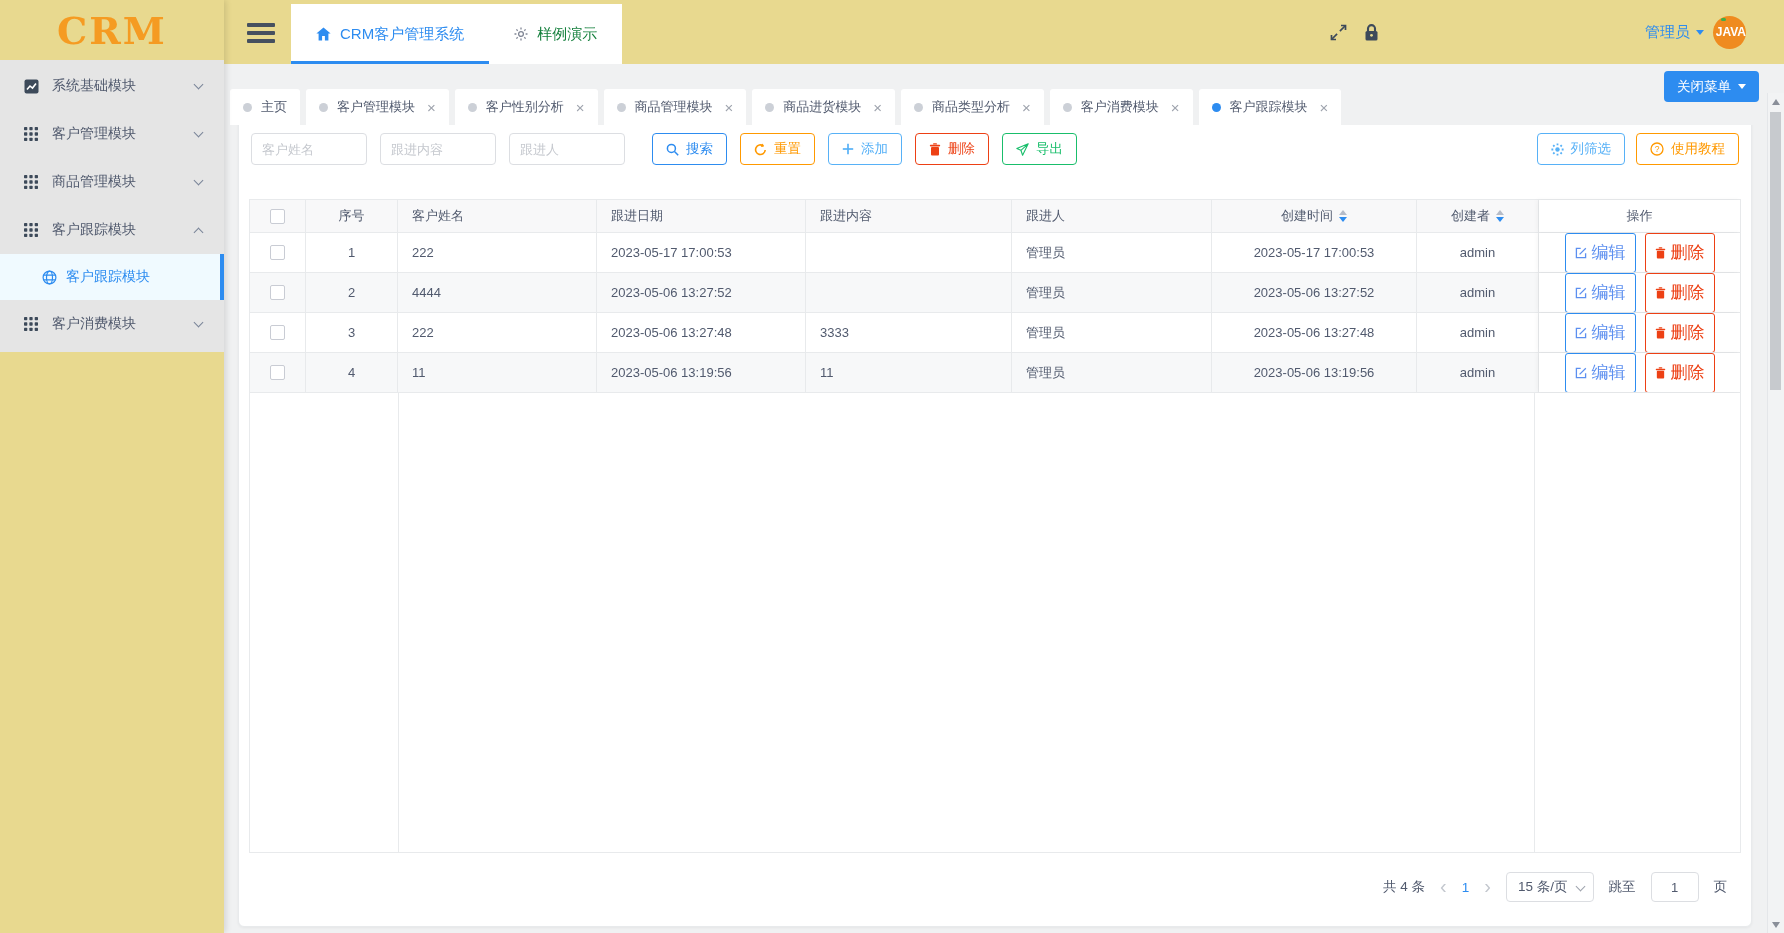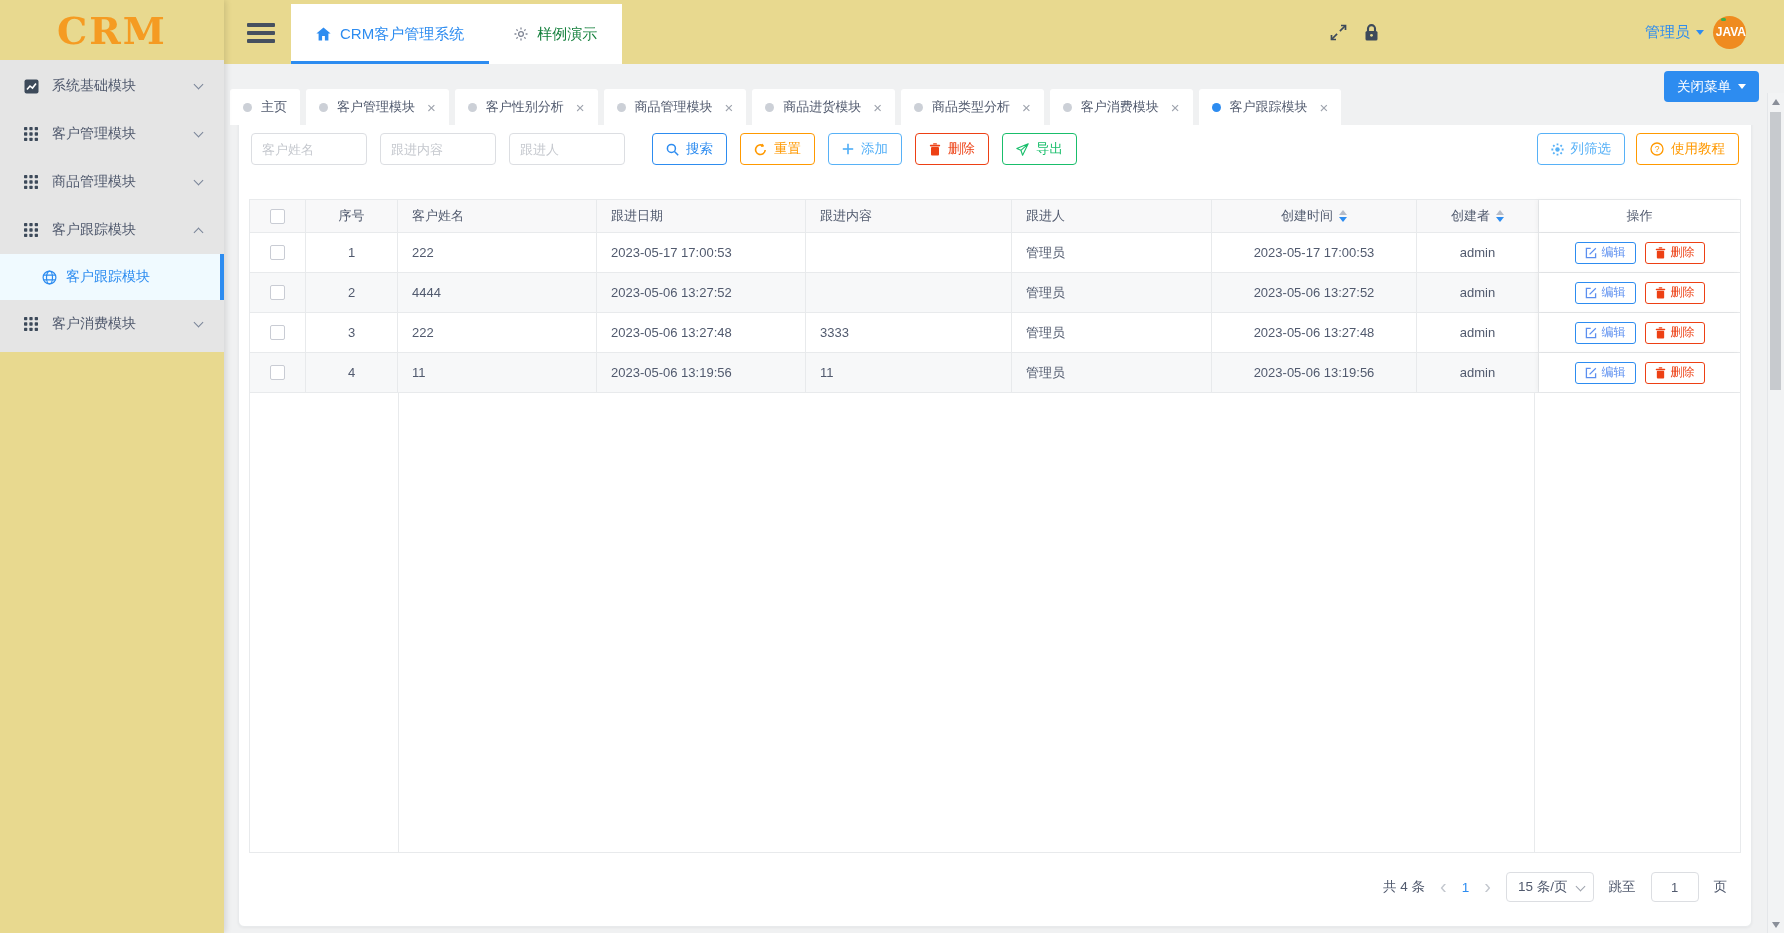--- a/index.html
+++ b/index.html
@@ -67,21 +67,21 @@
   .trow  { height:40px; border:1px solid var(--table-border,#e8eaec); border-top:none; background:#fff; }
   .trow.stripe { background:var(--stripe,#f7f8f9); }
   .cell { display:flex; align-items:center; padding:0 14px; border-right:1px solid var(--table-border,#e8eaec); color:var(--text); overflow:hidden; white-space:nowrap; }
   .cell:last-child { border-right:none; }
   .c-center { justify-content:center; padding:0; }
   .ops { background:#fff; box-shadow:-2px 0 5px rgba(0,0,0,.04); gap:9px; }
   .checkbox { width:15px; height:15px; border:1px solid #c9ccd4; border-radius:2px; background:#fff; cursor:pointer; }
   .sorts { display:inline-flex; flex-direction:column; gap:2px; margin-left:6px; }
   .sort-up   { width:0; height:0; border-left:4px solid transparent; border-right:4px solid transparent; border-bottom:5px solid #b6bcc8; }
   .sort-down { width:0; height:0; border-left:4px solid transparent; border-right:4px solid transparent; border-top:5px solid var(--accent,#2d8cf0); }
-  .rbtn { height:22px; padding:0 9px; border-radius:3px; border:1px solid; background:#fff; display:flex; align-items:center; gap:5px; font-size:12px; cursor:pointer; font-family:inherit; }
+  .rbtn { height:40px; padding:0 9px; border-radius:3px; border:1px solid; background:#fff; display:flex; align-items:center; gap:5px; font-size:17px; cursor:pointer; font-family:inherit; }
   .rbtn-edit { color:var(--row-edit,#5c8ff0); border-color:var(--accent,#2d8cf0); }
   .rbtn-del  { color:var(--danger,#ed4014); border-color:var(--danger,#ed4014); }
   .tempty { position:relative; height:460px; border:1px solid var(--table-border,#e8eaec); border-top:none; background:#fff; }
   .vline-left  { position:absolute; left:148px; top:0; bottom:0; width:1px; background:var(--table-border,#e8eaec); }
   .vline-right { position:absolute; right:205px; top:0; bottom:0; width:1px; background:var(--table-border,#e8eaec); }
 
   
   .pagination { position:absolute; right:24px; bottom:24px; height:30px; display:flex; align-items:center; gap:15px; font-size:13.5px; color:var(--text); }
   .pg-arrow { color:#c3c7ce; font-size:20px; line-height:1; cursor:pointer; padding-bottom:3px; }
   .pg-page { color:var(--accent,#2d8cf0); cursor:pointer; }

